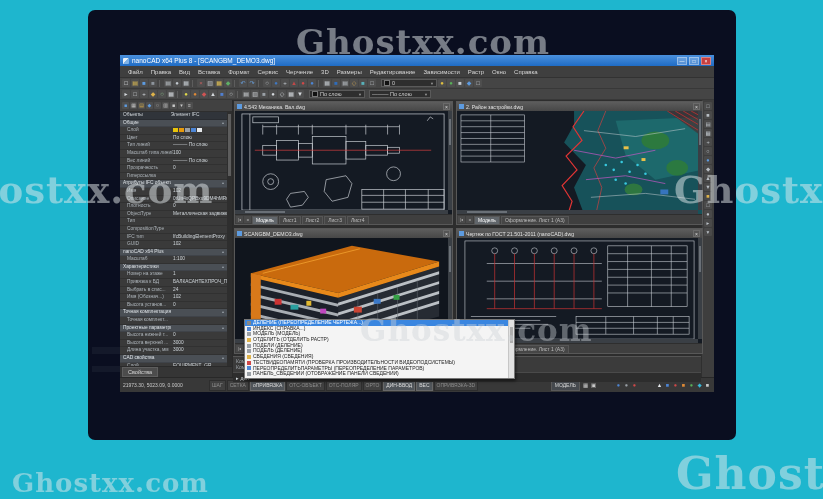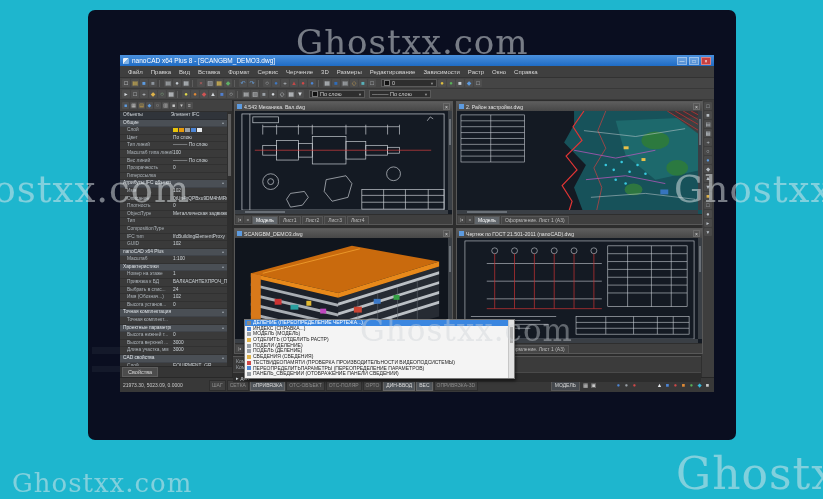--- a/index.html
+++ b/index.html
@@ -1,19 +1,19 @@
 <!DOCTYPE html>
 <html><head>
 <meta charset="utf-8">
 <style>
   html,body{margin:0;padding:0;background:#1eb6ce;}
   .stage{position:relative;width:823px;height:499px;background:#1eb6ce;overflow:hidden;
          font-family:"Liberation Sans",sans-serif;}
   
-  .wm{position:absolute;font-family:"DejaVu Serif",serif;font-weight:normal;
+  .wm{position:absolute;font-family:"DejaVu Serif",serif;font-weight:bold;
       color:rgba(228,234,236,.5);letter-spacing:1px;pointer-events:none;z-index:50;white-space:nowrap;}
   .wm1{left:296px;top:22px;font-size:34px;}
   .wm2{left:-62px;top:168px;font-size:37px;}
   .wm3{left:674px;top:168px;font-size:37px;}
   .wm4{left:360px;top:312px;font-size:31px;color:rgba(205,210,214,.42);}
   .wm5{left:12px;top:468px;font-size:26px;}
   .wm6{left:676px;top:448px;font-size:44px;}
   
   .bezel{position:absolute;left:88px;top:10px;width:648px;height:430px;background:#0a0e20;border-radius:7px;}
   .gbar{position:absolute;background:rgba(190,196,202,.06);}

